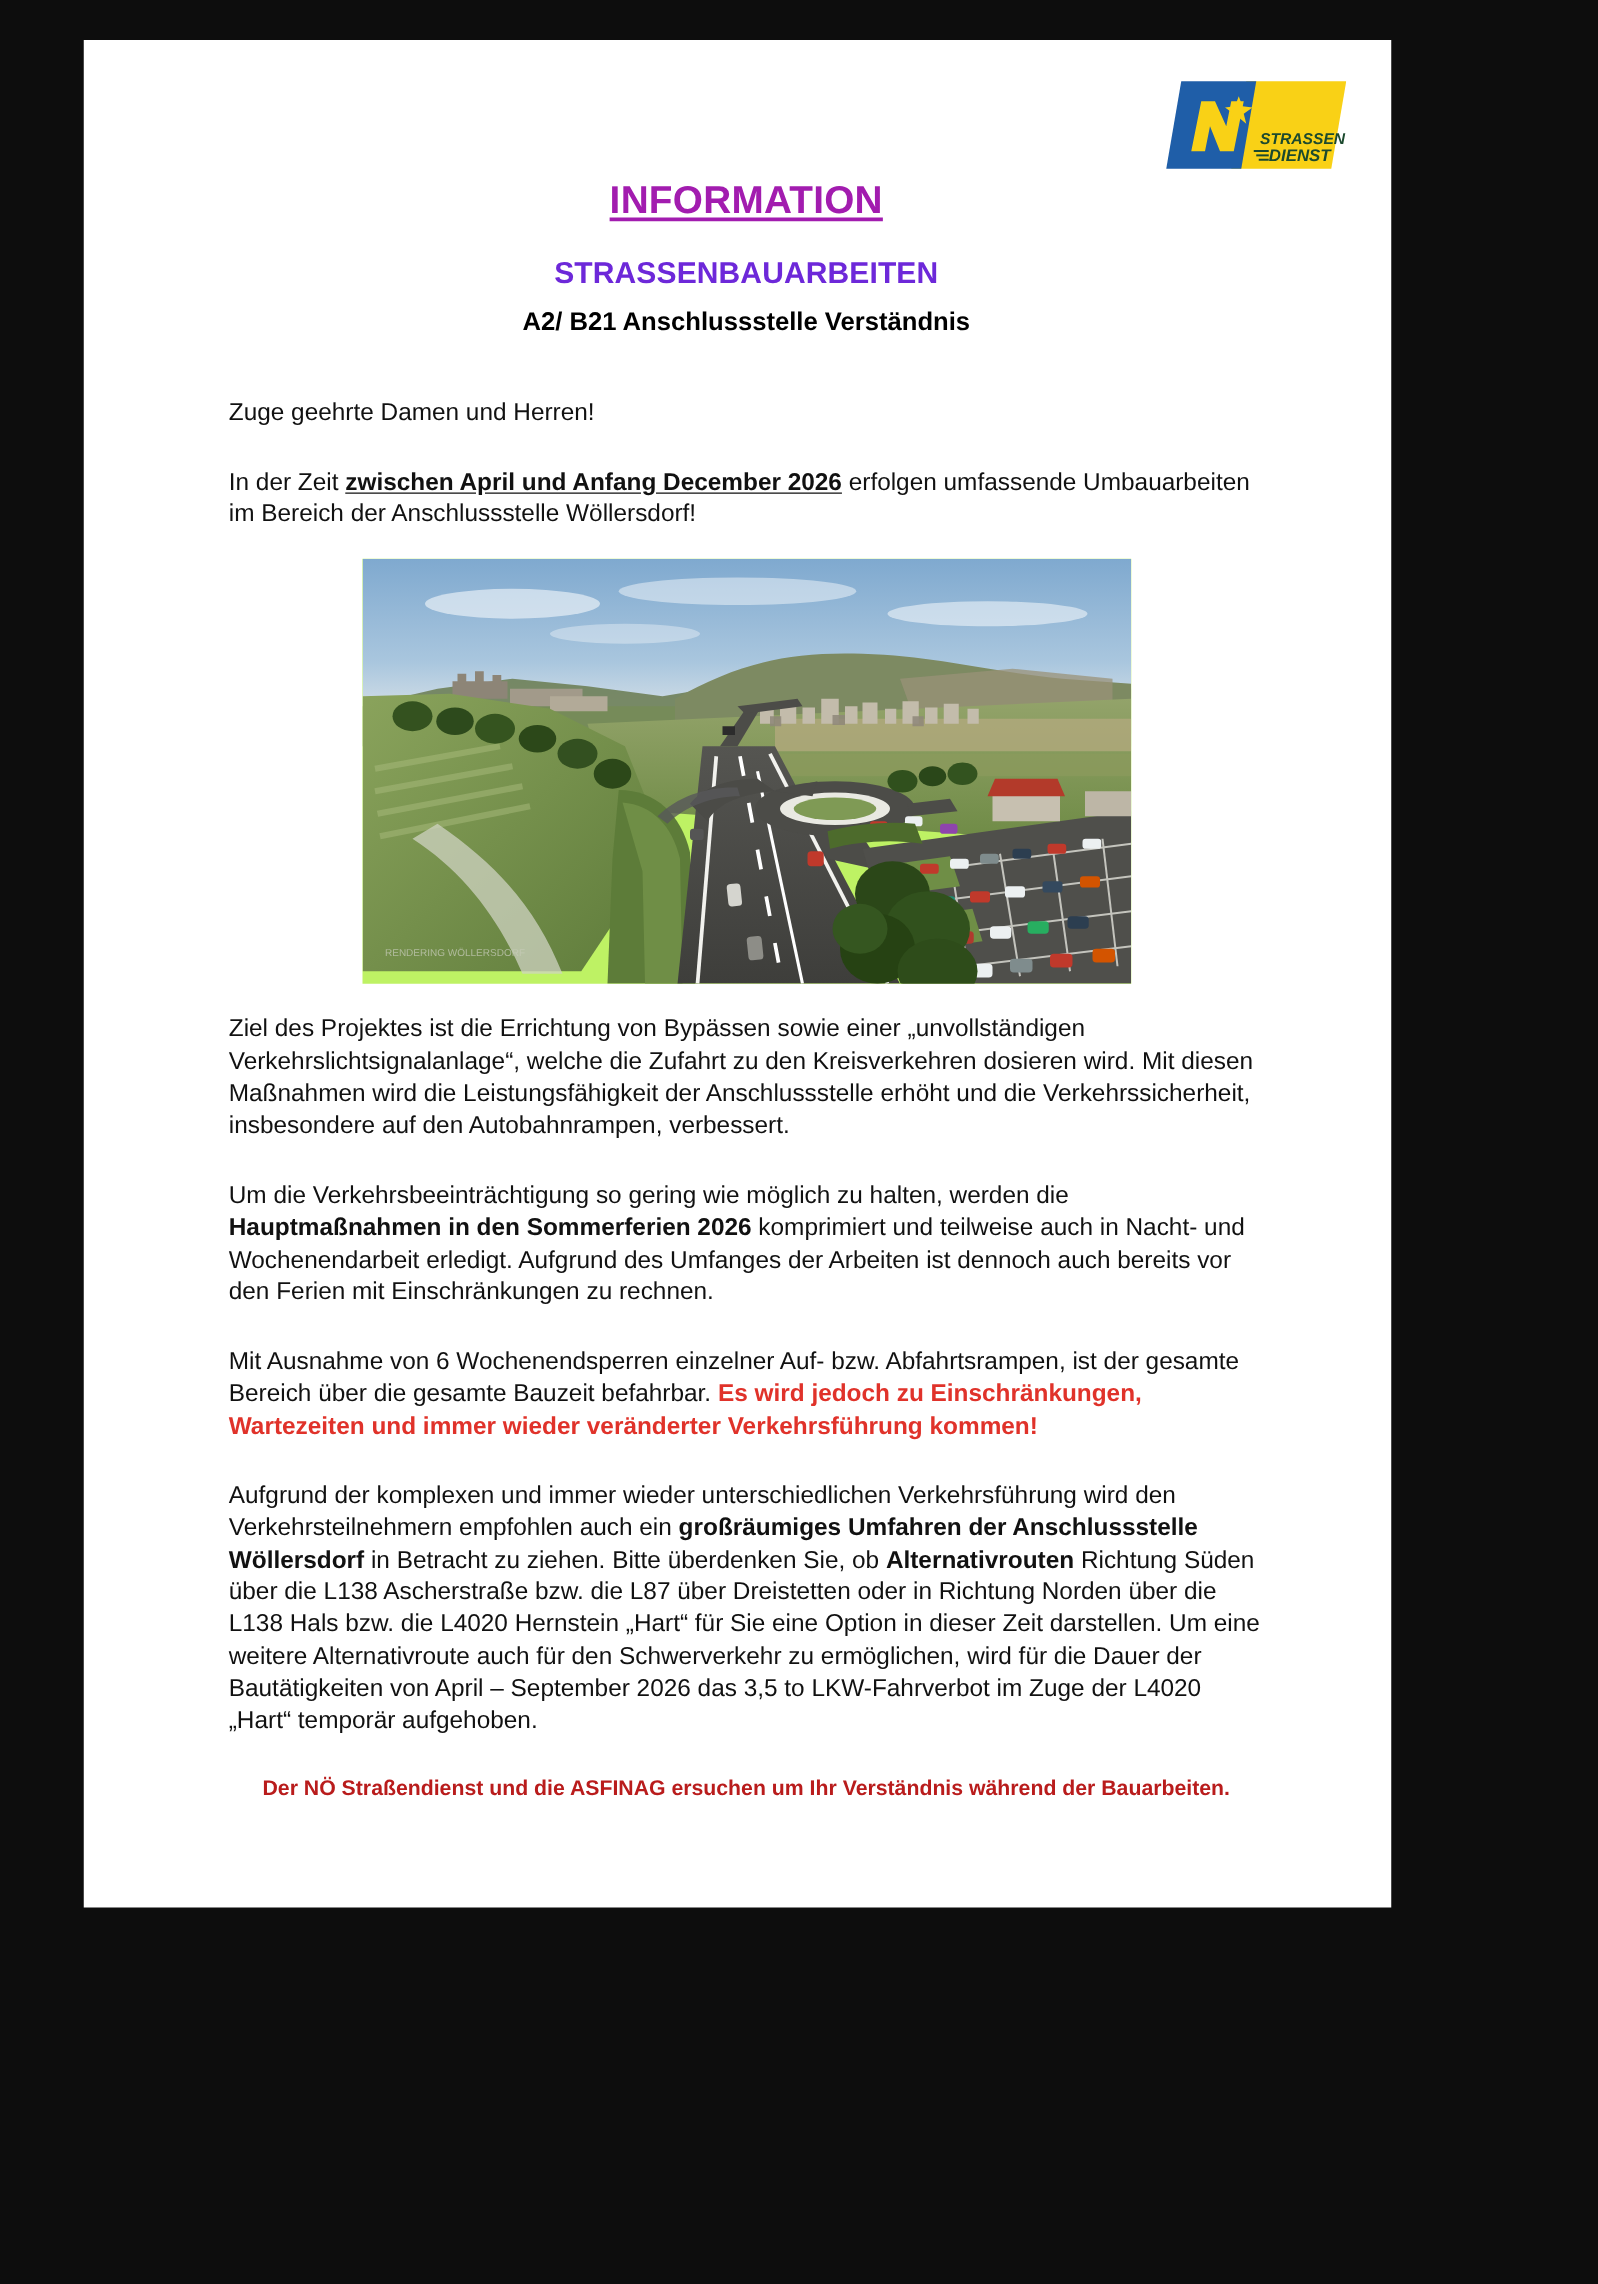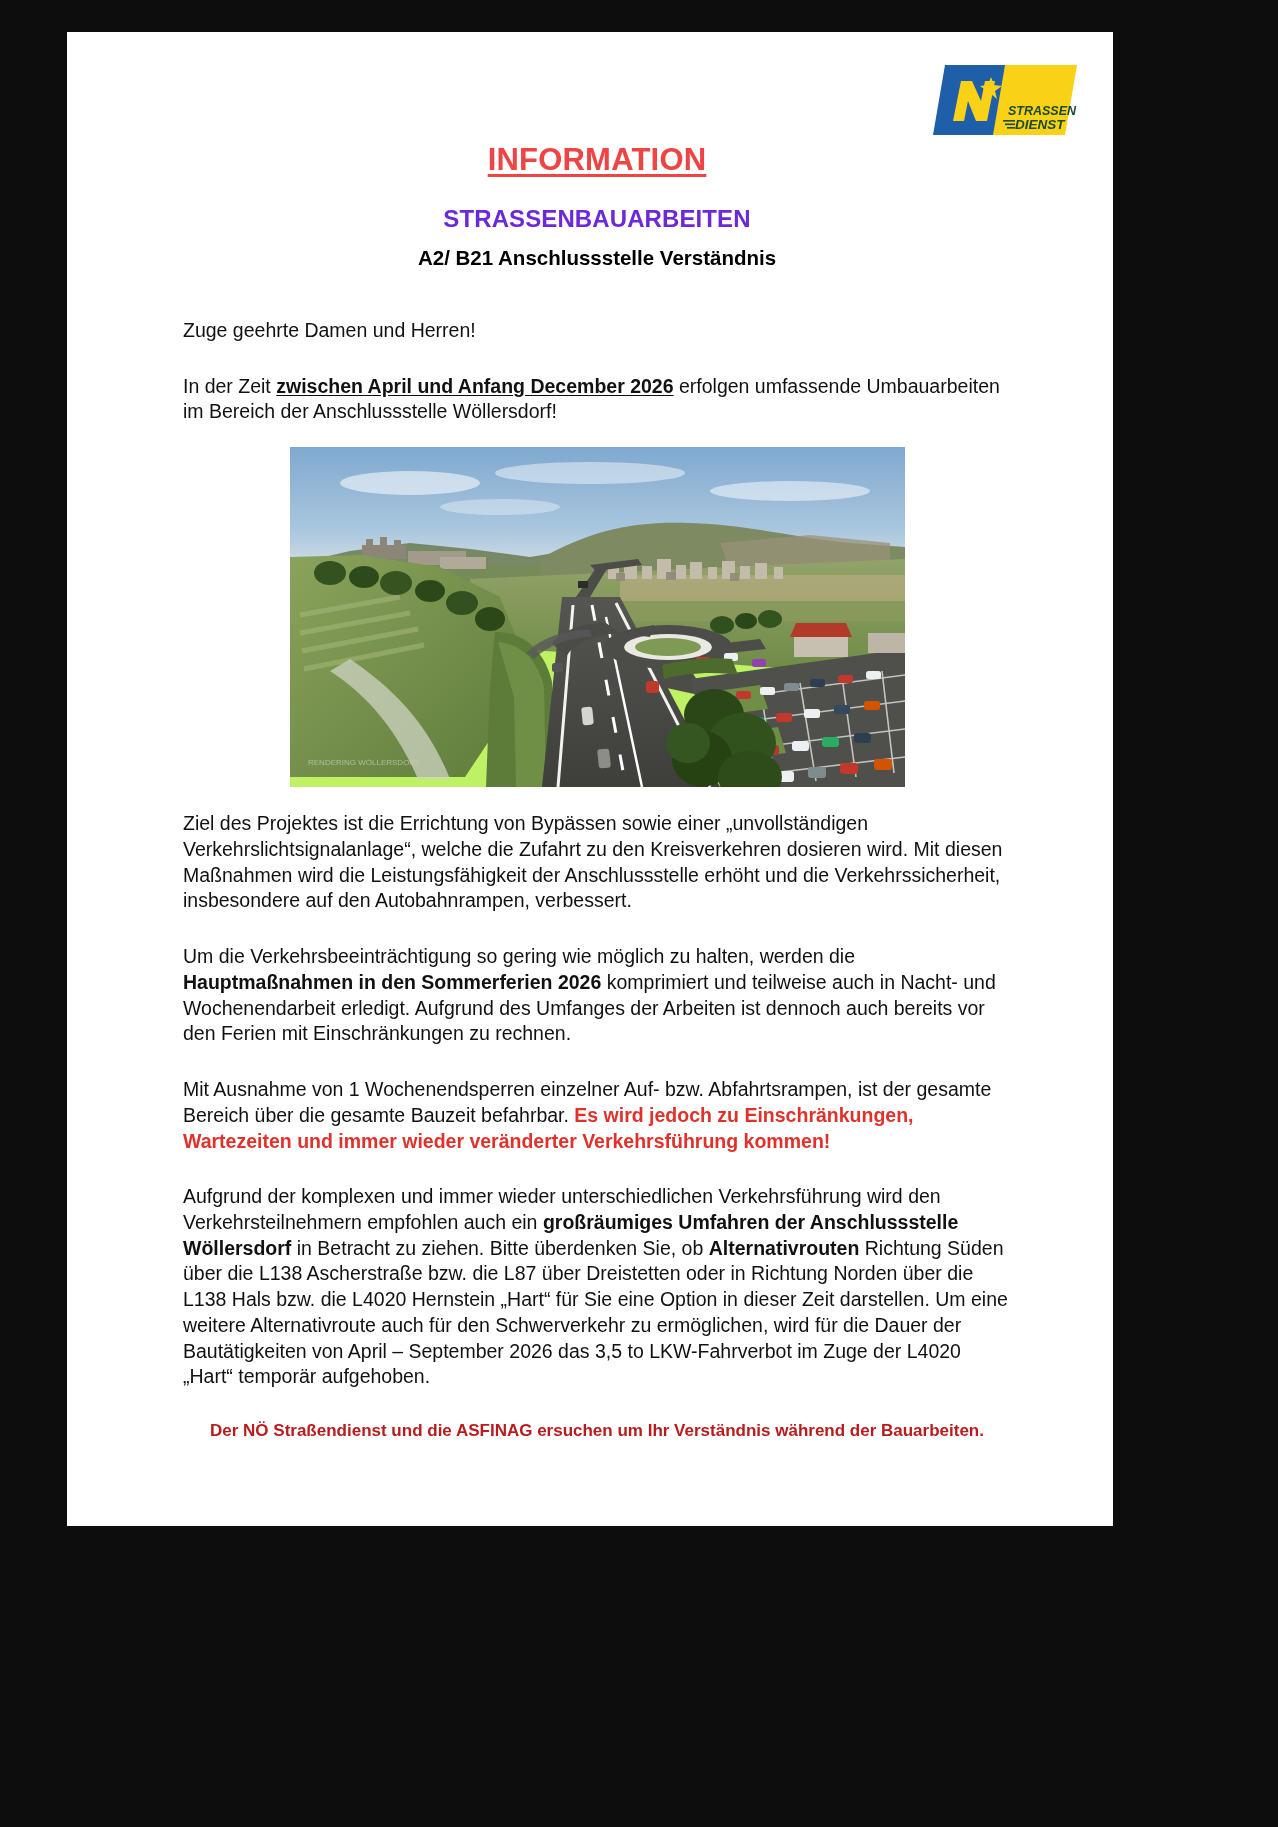--- a/index.html
+++ b/index.html
@@ -53,21 +53,21 @@
   }
 
   h1.doc-title {
     font-size: 31px;
     font-weight: bold;
     text-align: center;
     text-decoration: underline;
     text-underline-offset: 4px;
     margin: 0;
     letter-spacing: 0.2px;
-    color: #ef4444;
+    color: #a21caf;
   }
 
   h2.doc-subtitle {
     font-size: 24px;
     font-weight: bold;
     text-align: center;
     margin: 27px 0 0 0;
     letter-spacing: 0.1px;
     color: #6d28d9;
   }
@@ -360,21 +360,21 @@
       <div class="gap-sm"></div>
 
       <p class="body-par">Ziel des Projektes ist die Errichtung von Bypässen sowie einer „unvollständigen Verkehrslichtsignalanlage“, welche die Zufahrt zu den Kreisverkehren dosieren wird. Mit diesen Maßnahmen wird die Leistungsfähigkeit der Anschlussstelle erhöht und die Verkehrssicherheit, insbesondere auf den Autobahnrampen, verbessert.</p>
 
       <div class="gap-md"></div>
 
       <p class="body-par"><span>Um die Verkehrsbeeinträchtigung so gering wie möglich zu halten, werden die </span><b class="bold">Hauptmaßnahmen in den Sommerferien 2026</b><span> komprimiert und teilweise auch in Nacht- und Wochenendarbeit erledigt. Aufgrund des Umfanges der Arbeiten ist dennoch auch bereits vor den Ferien mit Einschränkungen zu rechnen.</span></p>
 
       <div class="gap-md"></div>
 
-      <p class="body-par"><span>Mit Ausnahme von 1 Wochenendsperren einzelner Auf- bzw. Abfahrtsrampen, ist der gesamte Bereich über die gesamte Bauzeit befahrbar. </span><span class="red">Es wird jedoch zu Einschränkungen, Wartezeiten und immer wieder veränderter Verkehrsführung kommen!</span></p>
+      <p class="body-par"><span>Mit Ausnahme von 6 Wochenendsperren einzelner Auf- bzw. Abfahrtsrampen, ist der gesamte Bereich über die gesamte Bauzeit befahrbar. </span><span class="red">Es wird jedoch zu Einschränkungen, Wartezeiten und immer wieder veränderter Verkehrsführung kommen!</span></p>
 
       <div class="gap-md"></div>
 
       <p class="body-par"><span>Aufgrund der komplexen und immer wieder unterschiedlichen Verkehrsführung wird den Verkehrsteilnehmern empfohlen auch ein </span><b class="bold">großräumiges Umfahren der Anschlussstelle Wöllersdorf</b><span> in Betracht zu ziehen. Bitte überdenken Sie, ob </span><b class="bold">Alternativrouten</b><span> Richtung Süden über die L138 Ascherstraße bzw. die L87 über Dreistetten oder in Richtung Norden über die L138 Hals bzw. die L4020 Hernstein „Hart“ für Sie eine Option in dieser Zeit darstellen. Um eine weitere Alternativroute auch für den Schwerverkehr zu ermöglichen, wird für die Dauer der Bautätigkeiten von April – September 2026 das 3,5 to LKW-Fahrverbot im Zuge der L4020 „Hart“ temporär aufgehoben.</span></p>
 
       <div class="gap-md"></div>
 
       <p class="closing">Der NÖ Straßendienst und die ASFINAG ersuchen um Ihr Verständnis während der Bauarbeiten.</p>
 
     </div>

